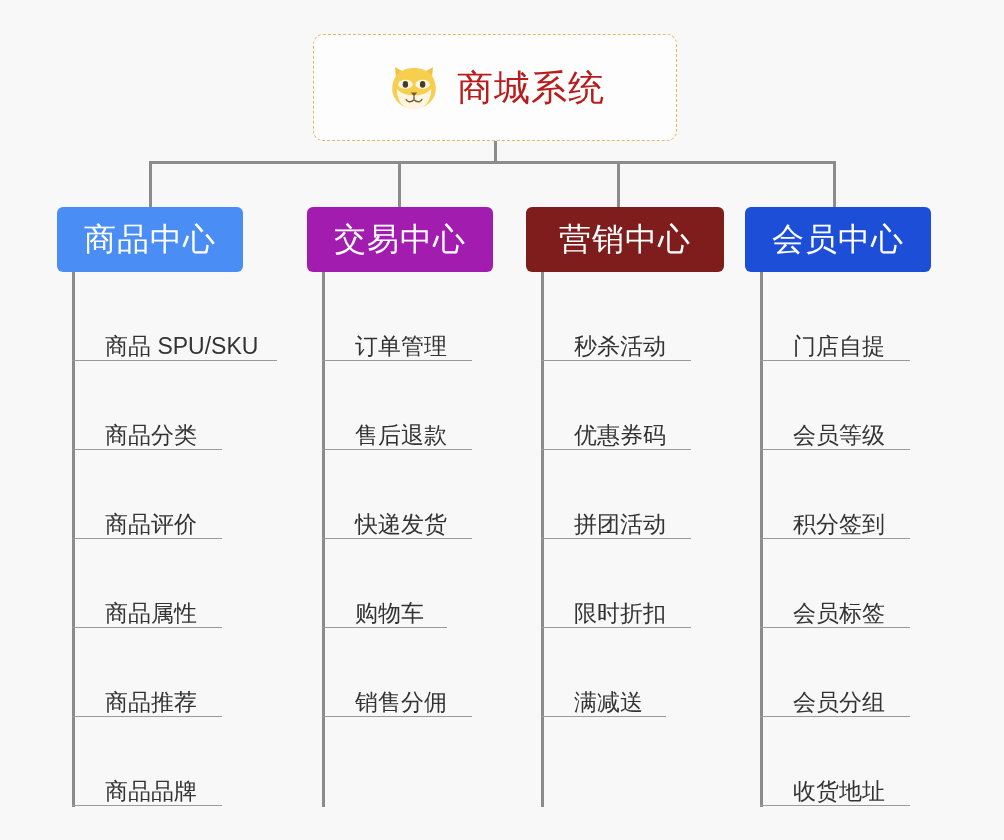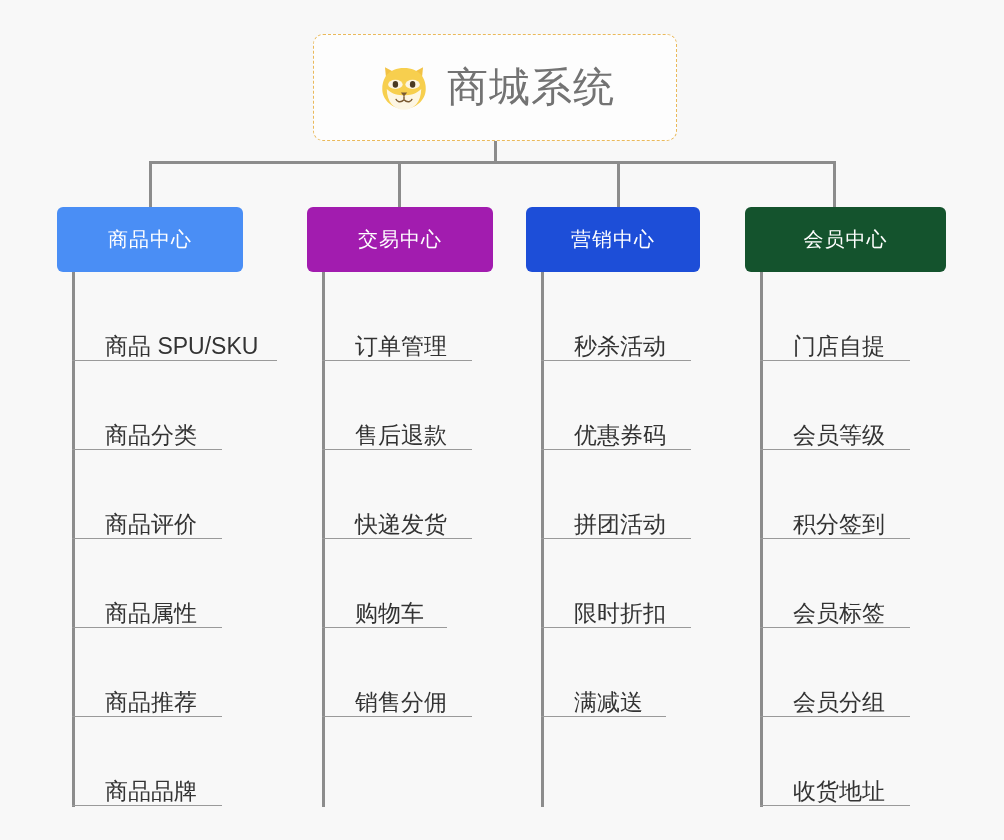--- a/index.html
+++ b/index.html
@@ -35,22 +35,22 @@
     justify-content: center;
     gap: 14px;
   }
   .root-icon {
     width: 58px;
     height: 58px;
     position: relative;
     flex: 0 0 auto;
   }
   .root-title {
-    font-size: 41px;
-    color: #737373;
+    font-size: 36px;
+    color: #b91c1c;
     line-height: 1;
     letter-spacing: 1px;
     white-space: nowrap;
   }
 
   
   .conn {
     position: absolute;
     background: #8c8c8c;
   }
@@ -66,21 +66,21 @@
     position: absolute;
     top: 0;
     left: 0;
     height: 65px;
     box-sizing: border-box;
     border-radius: 6px;
     display: flex;
     align-items: center;
     justify-content: center;
     color: #ffffff;
-    font-size: 20px;
+    font-size: 32px;
     letter-spacing: 1px;
   }
   .branch-spine {
     position: absolute;
     width: 3px;
     background: #8c8c8c;
     top: 65px;
   }
   .leaf-list {
     position: absolute;
@@ -203,21 +203,21 @@
         <span class="leaf-underline" style="width:125px;"></span>
       </li>
       <li class="leaf-item">
         <span class="leaf-text">销售分佣</span>
         <span class="leaf-underline" style="width:150px;"></span>
       </li>
     </ul>
   </div>
 
   <div class="branch" style="left:526px;">
-    <div class="branch-header" style="width: 174px; background-color: #1d4ed8;">营销中心</div>
+    <div class="branch-header" style="width: 198px; background-color: #7f1d1d;">营销中心</div>
     <div class="branch-spine" style="left:15px; height:535px;"></div>
     <ul class="leaf-list" style="left:15px;">
       <li class="leaf-item">
         <span class="leaf-text">秒杀活动</span>
         <span class="leaf-underline" style="width:150px;"></span>
       </li>
       <li class="leaf-item">
         <span class="leaf-text">优惠券码</span>
         <span class="leaf-underline" style="width:150px;"></span>
       </li>
@@ -230,21 +230,21 @@
         <span class="leaf-underline" style="width:150px;"></span>
       </li>
       <li class="leaf-item">
         <span class="leaf-text">满减送</span>
         <span class="leaf-underline" style="width:125px;"></span>
       </li>
     </ul>
   </div>
 
   <div class="branch" style="left:745px;">
-    <div class="branch-header" style="width: 201px; background-color: #14532d;">会员中心</div>
+    <div class="branch-header" style="width: 186px; background-color: #1d4ed8;">会员中心</div>
     <div class="branch-spine" style="left:15px; height:535px;"></div>
     <ul class="leaf-list" style="left:15px;">
       <li class="leaf-item">
         <span class="leaf-text">门店自提</span>
         <span class="leaf-underline" style="width:150px;"></span>
       </li>
       <li class="leaf-item">
         <span class="leaf-text">会员等级</span>
         <span class="leaf-underline" style="width:150px;"></span>
       </li>

